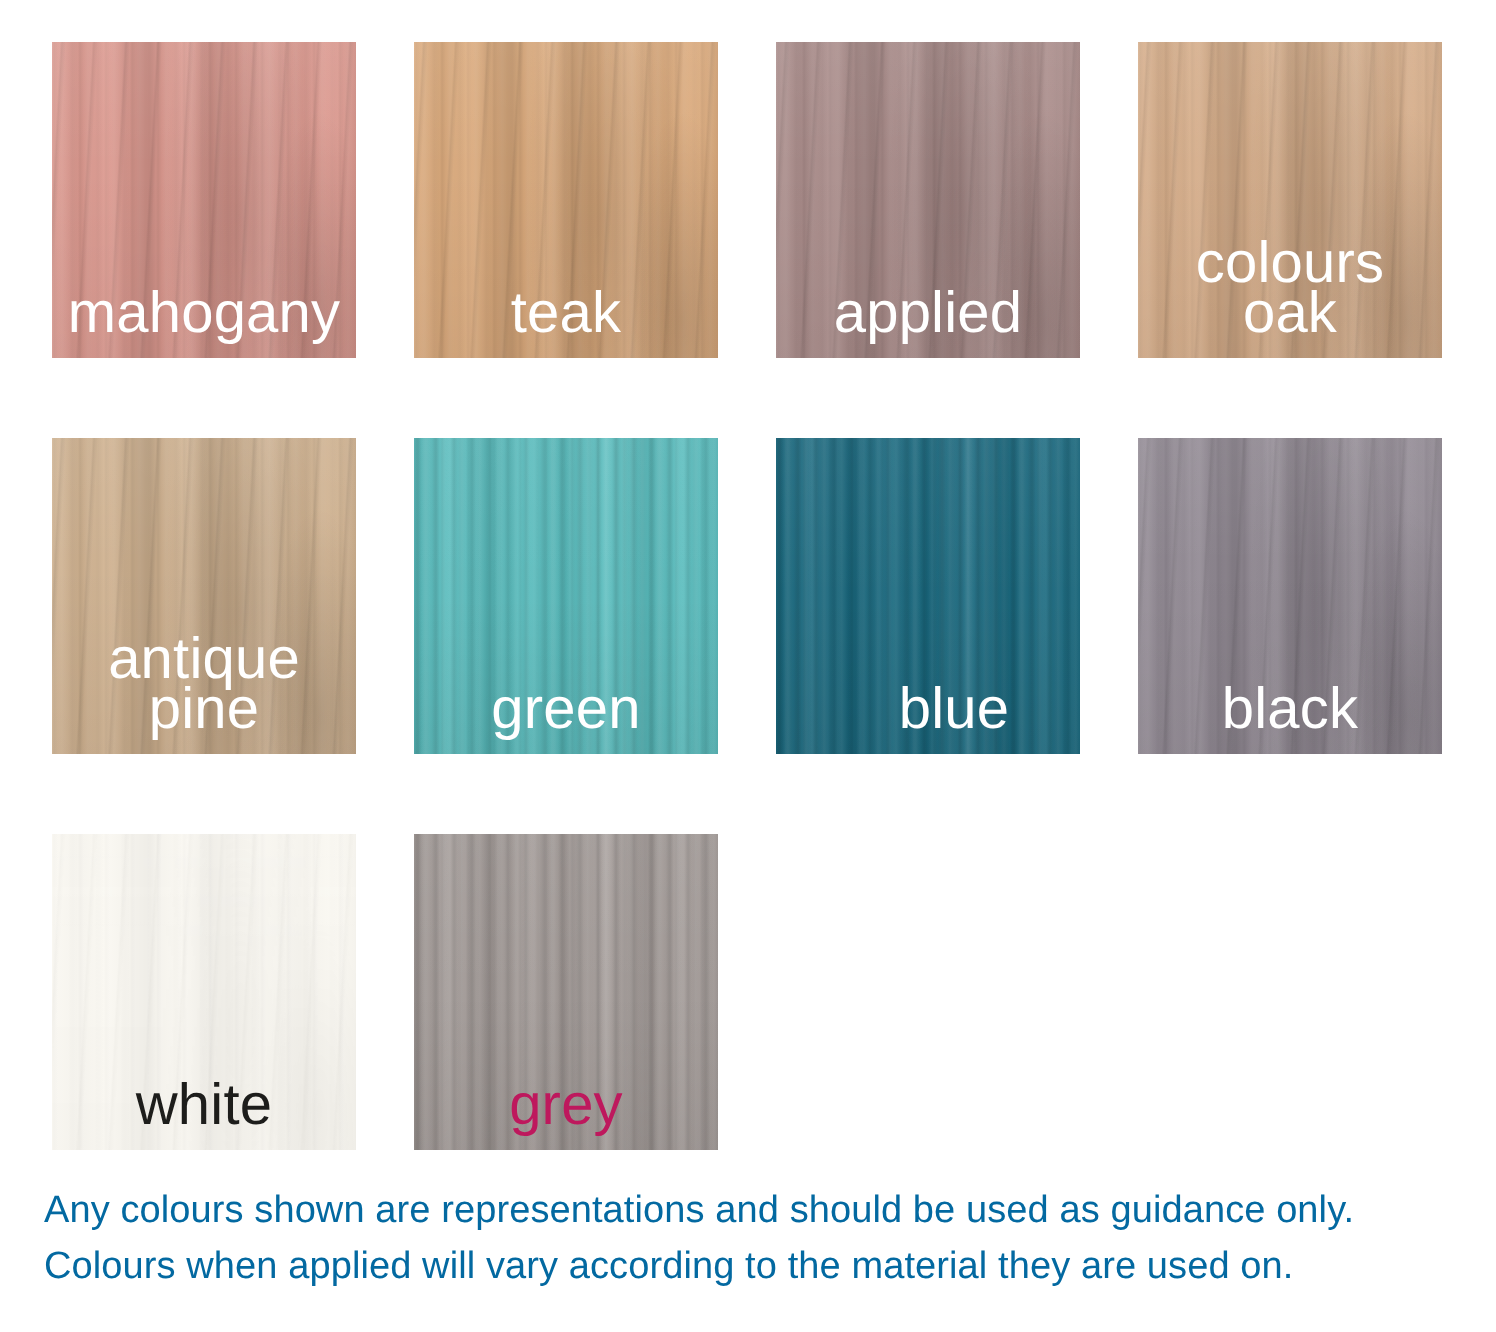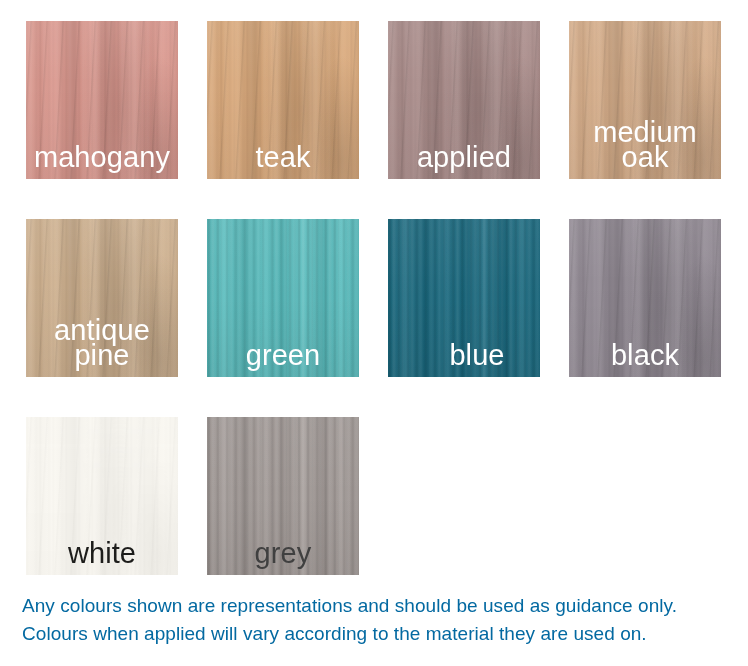--- a/index.html
+++ b/index.html
@@ -231,21 +231,21 @@
       <div class="grain-b"></div>
       <div class="grain-c"></div>
       <div class="label" style="color: rgb(255, 255, 255);">applied</div>
     </div>
 
     <div class="swatch">
       <div class="tone" style="background-color: rgb(215, 174, 138);"></div>
       <div class="grain-a"></div>
       <div class="grain-b"></div>
       <div class="grain-c"></div>
-      <div class="label" style="color: rgb(255, 255, 255);">medium
+      <div class="label" style="color: rgb(255, 255, 255);">colours
 oak</div>
     </div>
 
     <div class="swatch">
       <div class="tone" style="background-color: rgb(209, 179, 145);"></div>
       <div class="grain-a"></div>
       <div class="grain-b"></div>
       <div class="grain-c"></div>
       <div class="label" style="color: rgb(255, 255, 255);">antique
 pine</div>
@@ -281,21 +281,21 @@
       <div class="grain-b"></div>
       <div class="grain-c"></div>
       <div class="label dark" style="color: rgb(29, 29, 27);">white</div>
     </div>
 
     <div class="swatch straight">
       <div class="tone" style="background-color: rgb(163, 155, 152);"></div>
       <div class="grain-a"></div>
       <div class="grain-b"></div>
       <div class="grain-c"></div>
-      <div class="label" style="color: #404040; margin-top: 32px;">grey</div>
+      <div class="label" style="color: #be185d; margin-top: 32px;">grey</div>
     </div>
 
 
     <div class="swatch empty"></div>
 
   </div>
 
   <div class="caption">
     <span class="caption-line">Any colours shown are representations and should be used as guidance only.</span>
     <span class="caption-line">Colours when applied will vary according to the material they are used on.</span>

